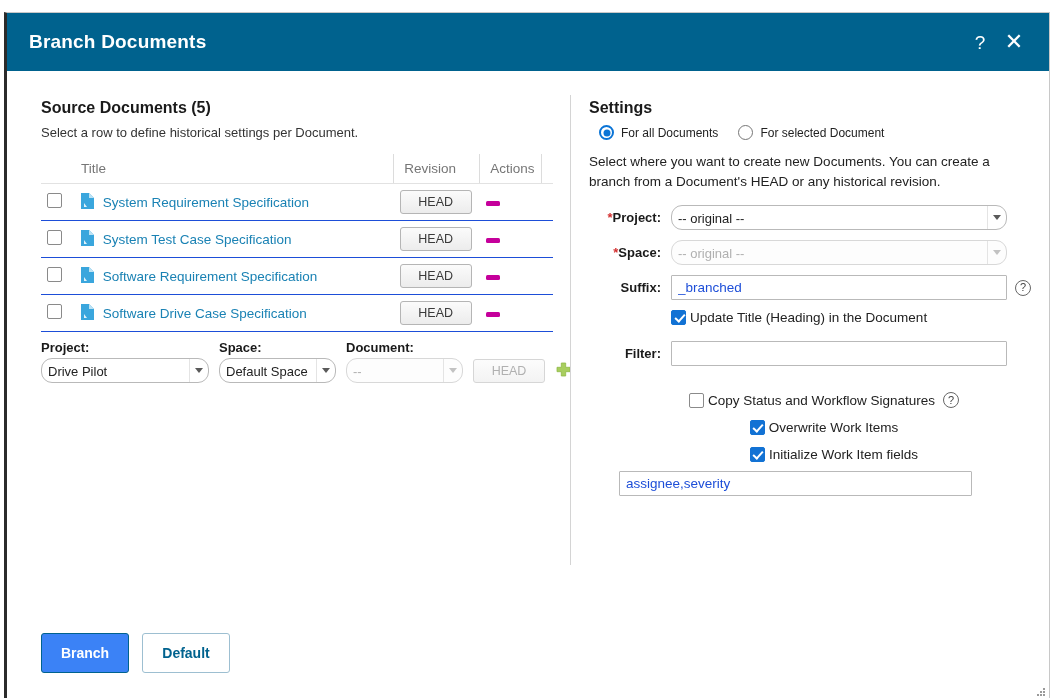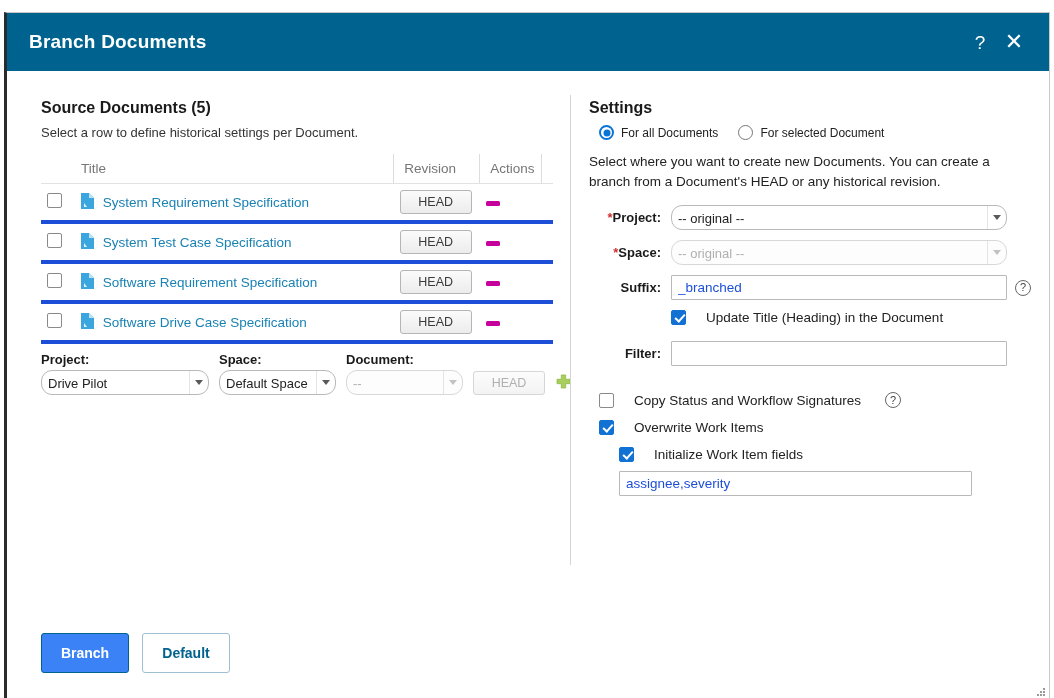--- a/index.html
+++ b/index.html
@@ -100,21 +100,21 @@
     border-left: 1px solid #dcdcdc;
     text-align: left;
     padding-left: 10px;
   }
   table.docs th.endcap {
     border-left: 1px solid #dcdcdc;
     width: 6px; padding: 0;
   }
   table.docs td {
     padding: 6px 6px;
-    border-bottom: 4px solid #1d4ed8;
+    border-bottom: 1px solid #1d4ed8;
     vertical-align: middle;
   }
   td.cb { width: 34px; padding-left: 10px; }
   td.rev { width: 86px; }
   td.act { width: 60px; }
   .chk {
     width: 15px; height: 15px;
     border: 1px solid #8a8a8a;
     border-radius: 2px;
     background: #fff;
@@ -249,21 +249,21 @@
     width: 100%;
   }
   input.txt:disabled { color: #b0b0b0; background: #fdfdfd; }
   .help-icon {
     width: 16px; height: 16px;
     border: 1.4px solid #666; border-radius: 50%;
     display: inline-flex; align-items: center; justify-content: center;
     font-size: 11px; color: #444; margin-left: 8px; cursor: pointer;
     line-height: 1; font-family: "Liberation Sans", sans-serif;
   }
-  .cbrow { display: flex; align-items: center; gap: 20px; font-size: 13.5px; color: #222; }
+  .cbrow { display: flex; align-items: center; gap: 4px; font-size: 13.5px; color: #222; justify-content: center; }
   .cb-box {
     width: 15px; height: 15px; border-radius: 2px;
     border: 1px solid #8a8a8a; background: #fff;
     display: inline-block; position: relative; cursor: pointer; flex: none;
   }
   .cb-box.on { background: #1272d4; border-color: #1272d4; }
   .cb-box.on::after {
     content: ""; position: absolute;
     left: 4.5px; top: 1px; width: 4px; height: 8px;
     border: solid #fff; border-width: 0 2px 2px 0;

